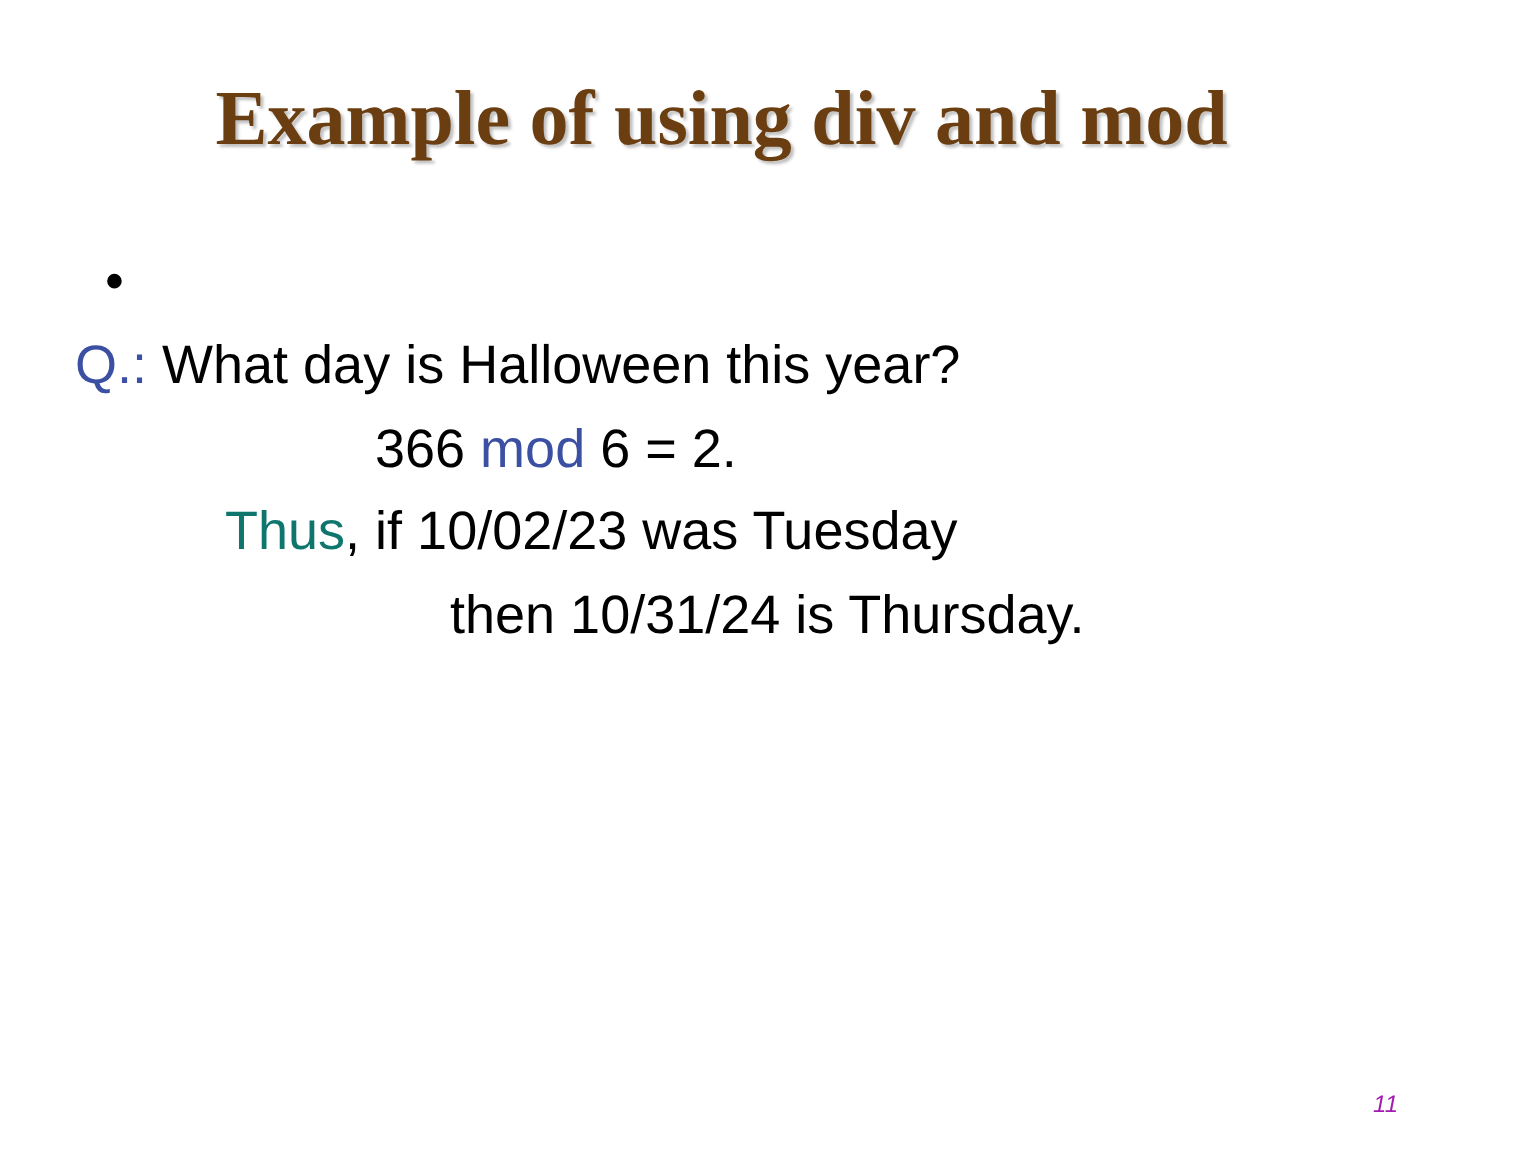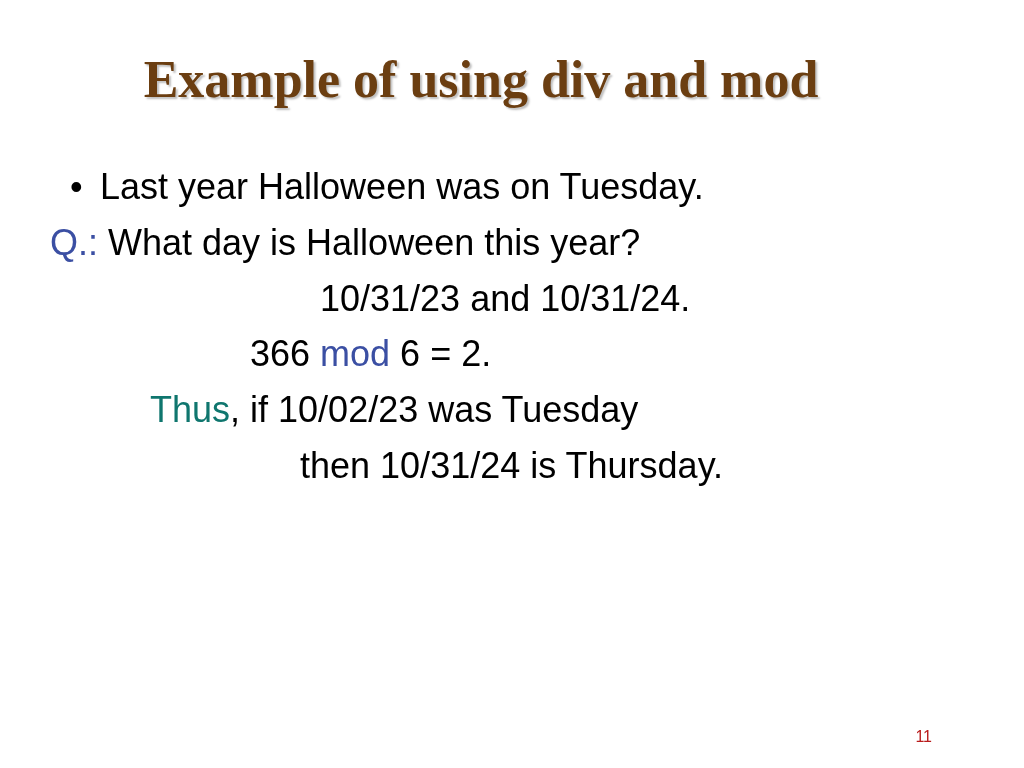--- a/index.html
+++ b/index.html
@@ -23,41 +23,40 @@
   .indent1 { }
   .indent2 { margin-left: 270px; }
   .indent3 { margin-left: 200px; }
   .indent4 { margin-left: 100px; }
   .indent5 { margin-left: 250px; }
   .pagenum {
     position: absolute;
     right: 30px;
     bottom: 22px;
     font-size: 16px;
-    color: #b91c1c;
+    color: #a21caf;
+    font-style: italic;
   }
 </style>
 </head>
 <body>
 
 <div class="slide">
 
   <h1 class="title">Example of using div and mod</h1>
 
   <div class="body">
 
     <div class="bullet-row">
       <span class="dot">•</span>
-      <span>Last year Halloween was on Tuesday.</span>
     </div>
 
     <div class="line indent1"><span class="q">Q.:</span><span> What day is Halloween this year?</span></div>
 
 
-    <div class="line indent2">10/31/23 and 10/31/24.</div>
 
     <div class="line indent3"><span>366 </span><span class="mod">mod</span><span> 6 = 2.</span></div>
 
     <div class="line indent4"><span class="thus">Thus</span><span>, </span><span class="it">if </span><span>10/02/23 was Tuesday</span></div>
 
     <div class="line indent5"><span class="it">then</span><span> 10/31/24 is Thursday.</span></div>
 
   </div>
 
   <div class="pagenum">11</div>

